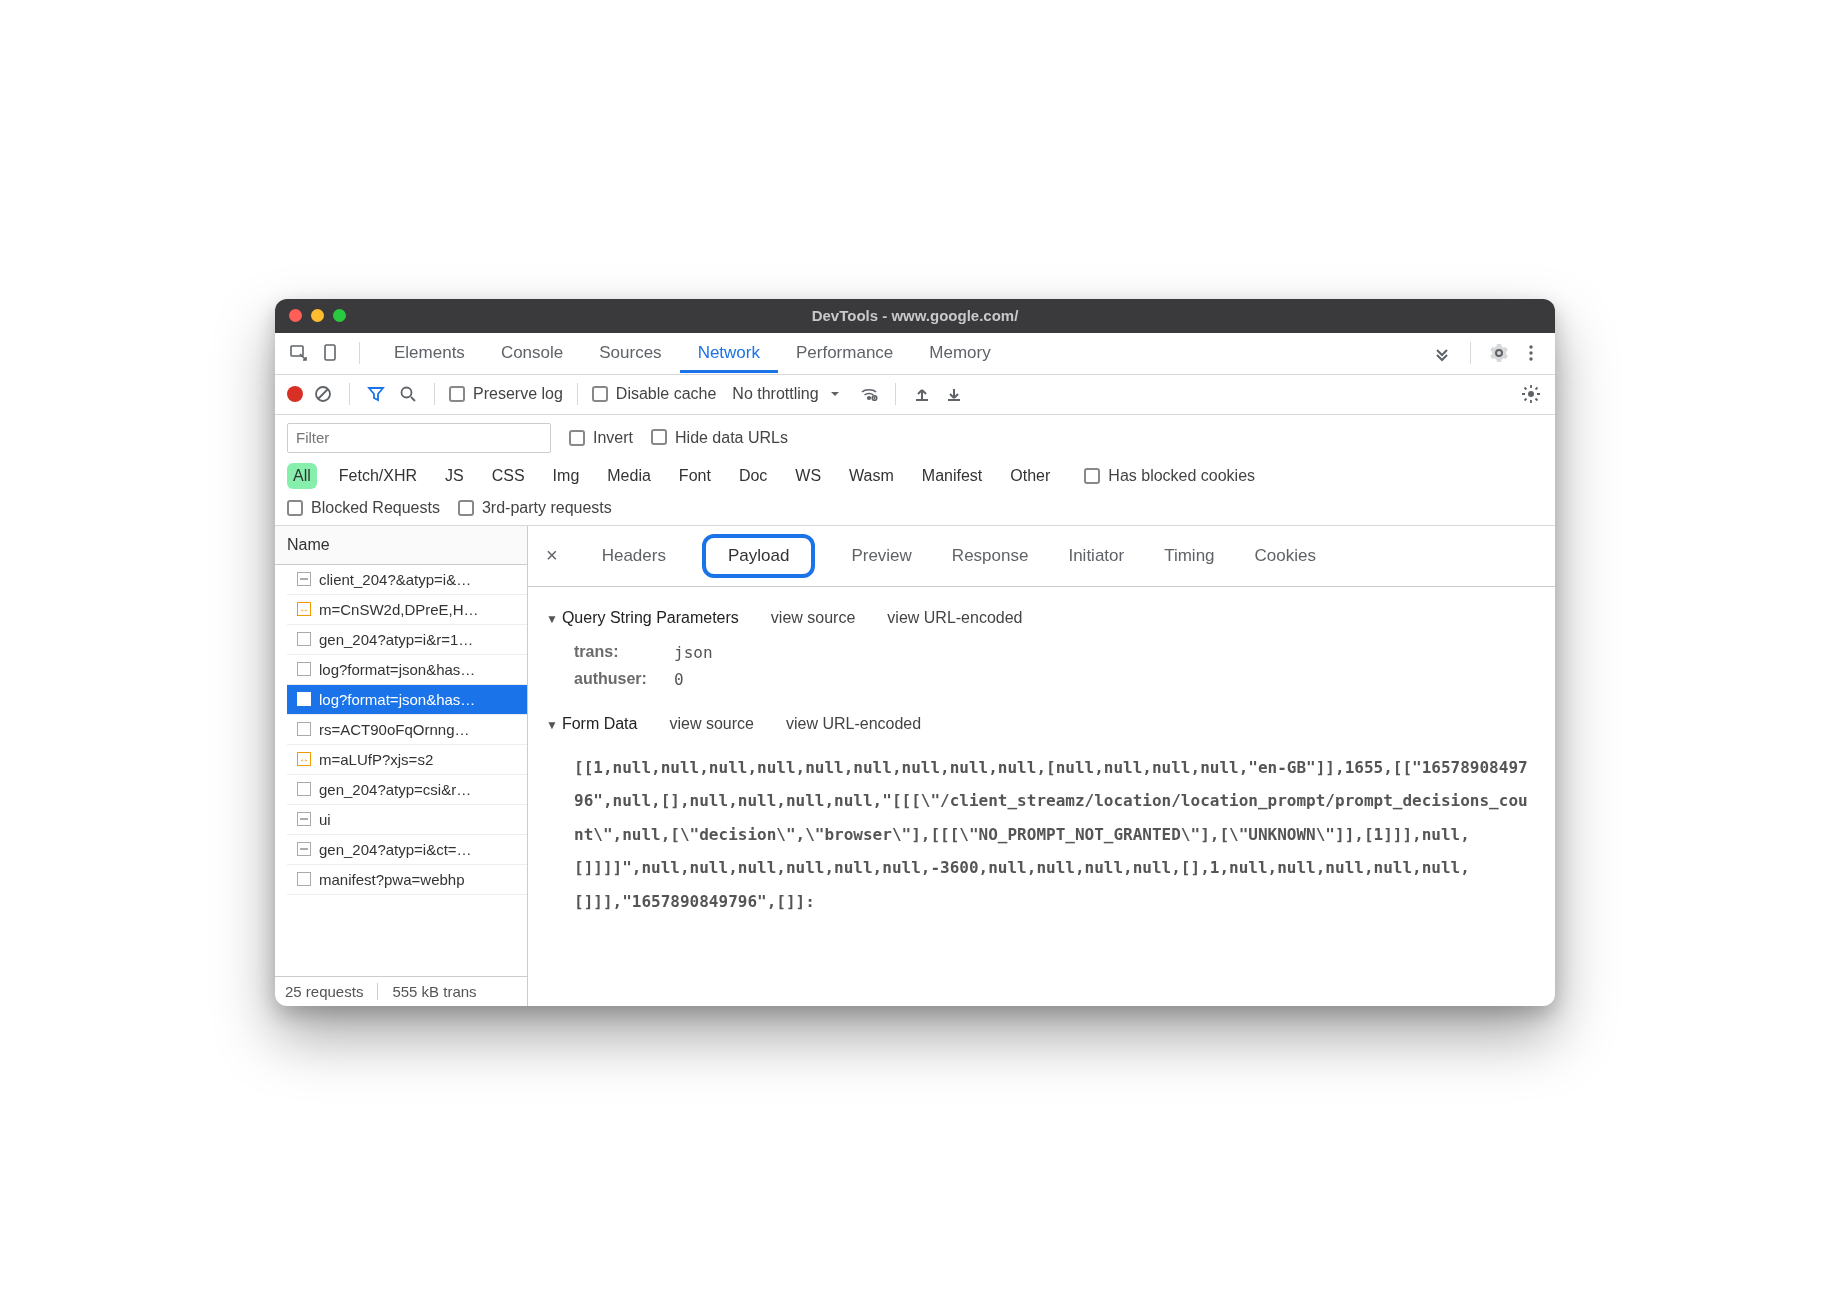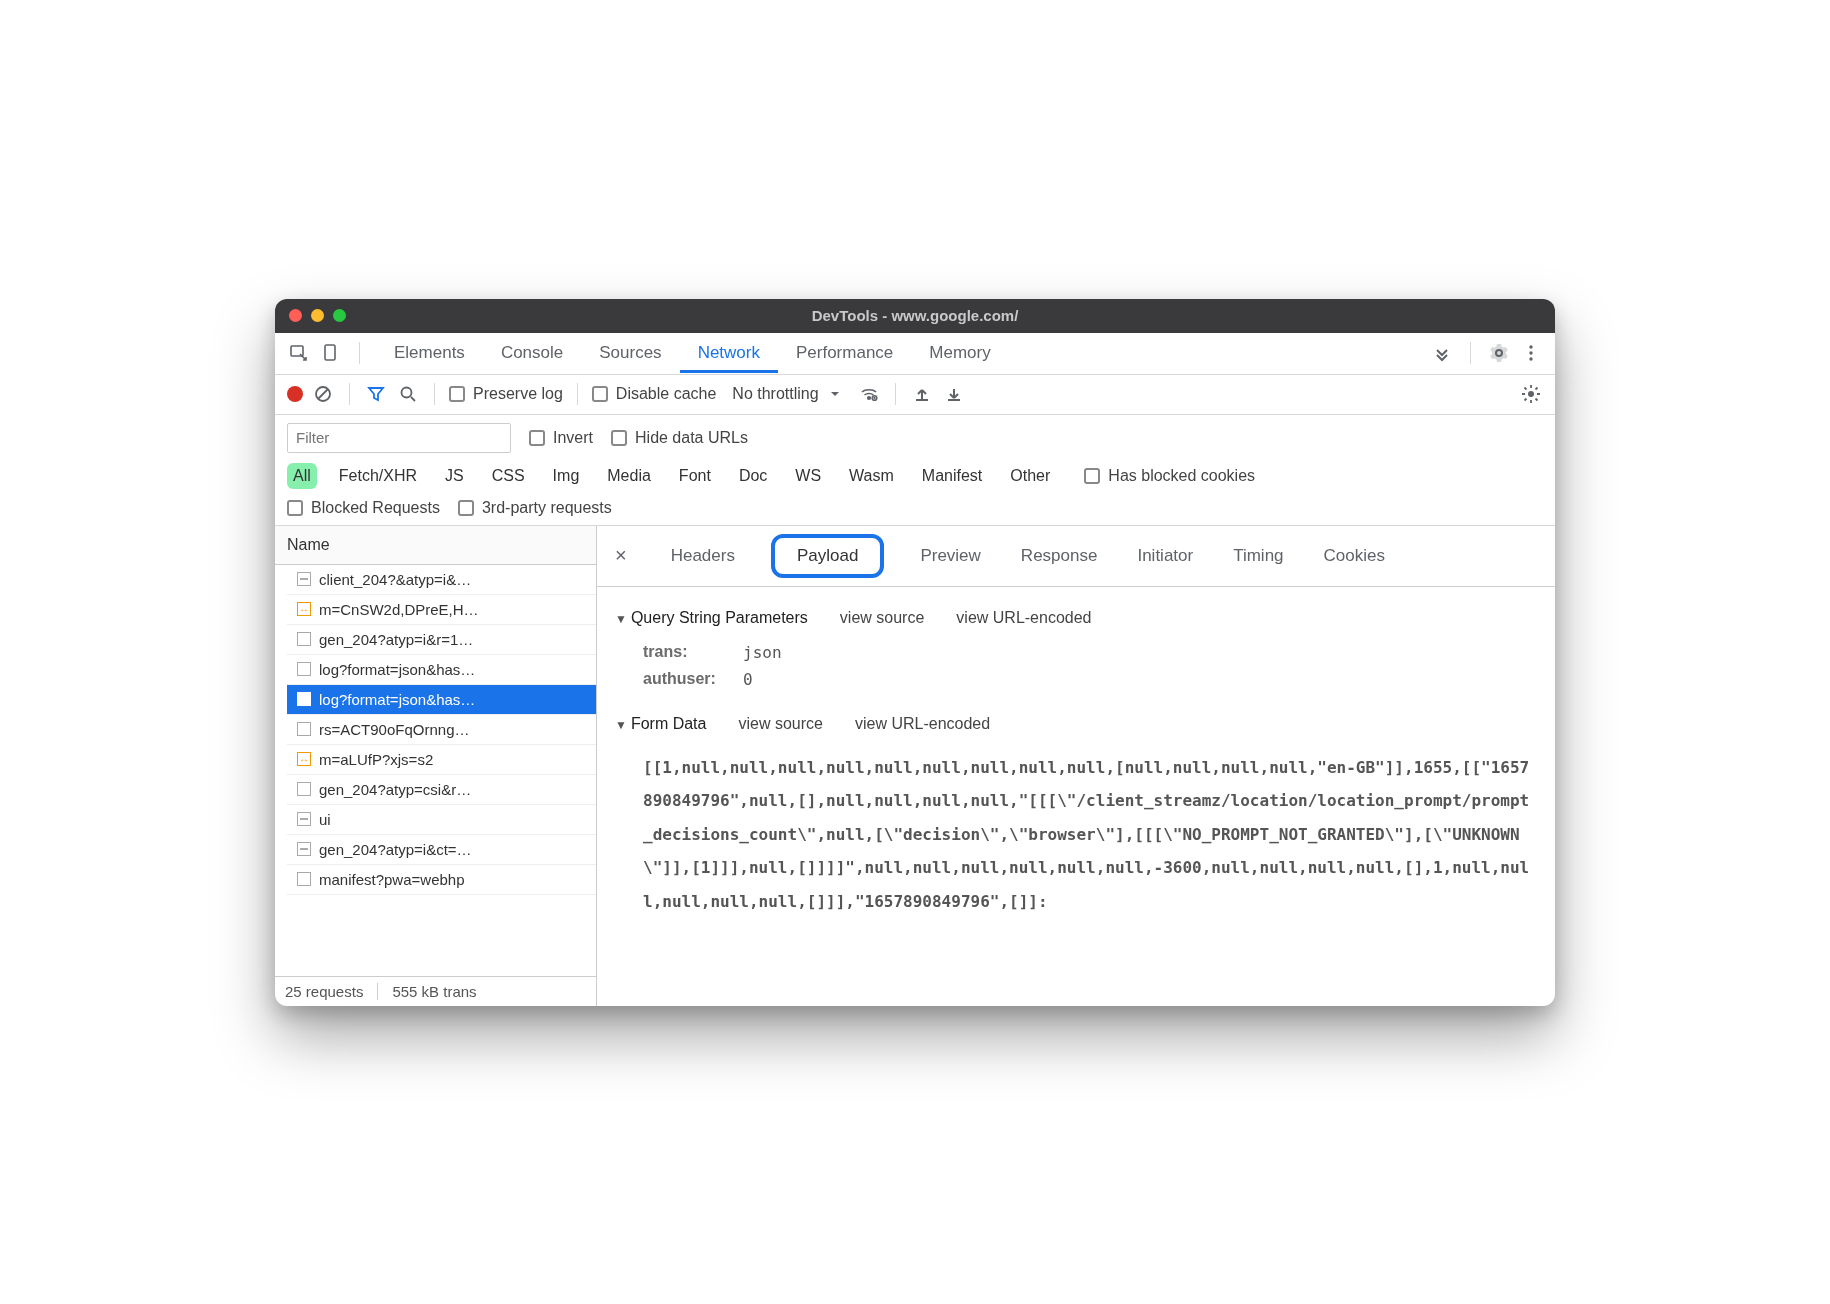--- a/index.html
+++ b/index.html
@@ -69,30 +69,30 @@
 .cbox { width: 16px; height: 16px; border: 2px solid #888; border-radius: 3px; }
 .lbl { font-size: 16px; color: #444; }
 .sel { display:flex; align-items:center; gap:10px; color:#444; font-size:16px; padding:0 8px; cursor:pointer; }
 .filter-area {
   border-bottom: 1px solid #d8d8d8;
   padding: 8px 12px;
   display: flex; flex-direction: column; gap: 10px;
 }
 .filter-row1 { display:flex; align-items:center; gap: 18px; }
 .filter-input {
-  border: 1px solid #ccc; height: 30px; width: 224px; padding: 0 8px;
+  border: 1px solid #ccc; height: 30px; width: 264px; padding: 0 8px;
   font-size: 15px; color:#666; border-radius:2px;
 }
 .filter-row2 { display:flex; align-items:center; gap: 16px; flex-wrap: wrap; }
 .chip { font-size: 16px; color: #333; padding: 4px 6px; cursor:pointer; border-radius:6px; }
 .chip.active { background: #86efac; }
 .filter-row3 { display:flex; align-items:center; gap: 18px; }
 
 .main { display:flex; flex: 1; min-height: 480px; border-top: none; }
-.col-left { width: 322px; border-right: 1px solid #ccc; display:flex; flex-direction:column; min-width:0;}
+.col-left { width: 253px; border-right: 1px solid #ccc; display:flex; flex-direction:column; min-width:0;}
 .col-header {
   font-size: 16px; color: #333; padding: 10px 12px;
   border-bottom: 1px solid #ccc; background:#fafafa;
 }
 .req-list { flex:1; overflow:hidden;margin-left:12px; }
 .req-item {
   display:flex; align-items:center; gap:8px;
   padding: 6px 10px; font-size: 15px; color: #333;
   border-bottom: 1px solid #eee;
   white-space: nowrap; overflow:hidden; text-overflow: ellipsis;
@@ -263,21 +263,21 @@
     </span>
   </div>
 
   <div class="filter-area">
     <div class="filter-row1">
       <input class="filter-input" placeholder="Filter" style="">
       <label style="display:flex;align-items:center;gap:8px;">
         <span class="cbox"></span>
           <span class="lbl">Invert</span>
       </label>
-      <label style="display:flex;align-items:center;gap:8px;">
+      <label style="display:flex;align-items:flex-start;gap:8px;">
         <span class="cbox"></span>
           <span class="lbl">Hide data URLs</span>
       </label>
     </div>
     <div class="filter-row2" id="typeChips">
         <span class="chip active">All</span>
         <span class="chip">Fetch/XHR</span>
         <span class="chip">JS</span>
         <span class="chip">CSS</span>
         <span class="chip">Img</span>

